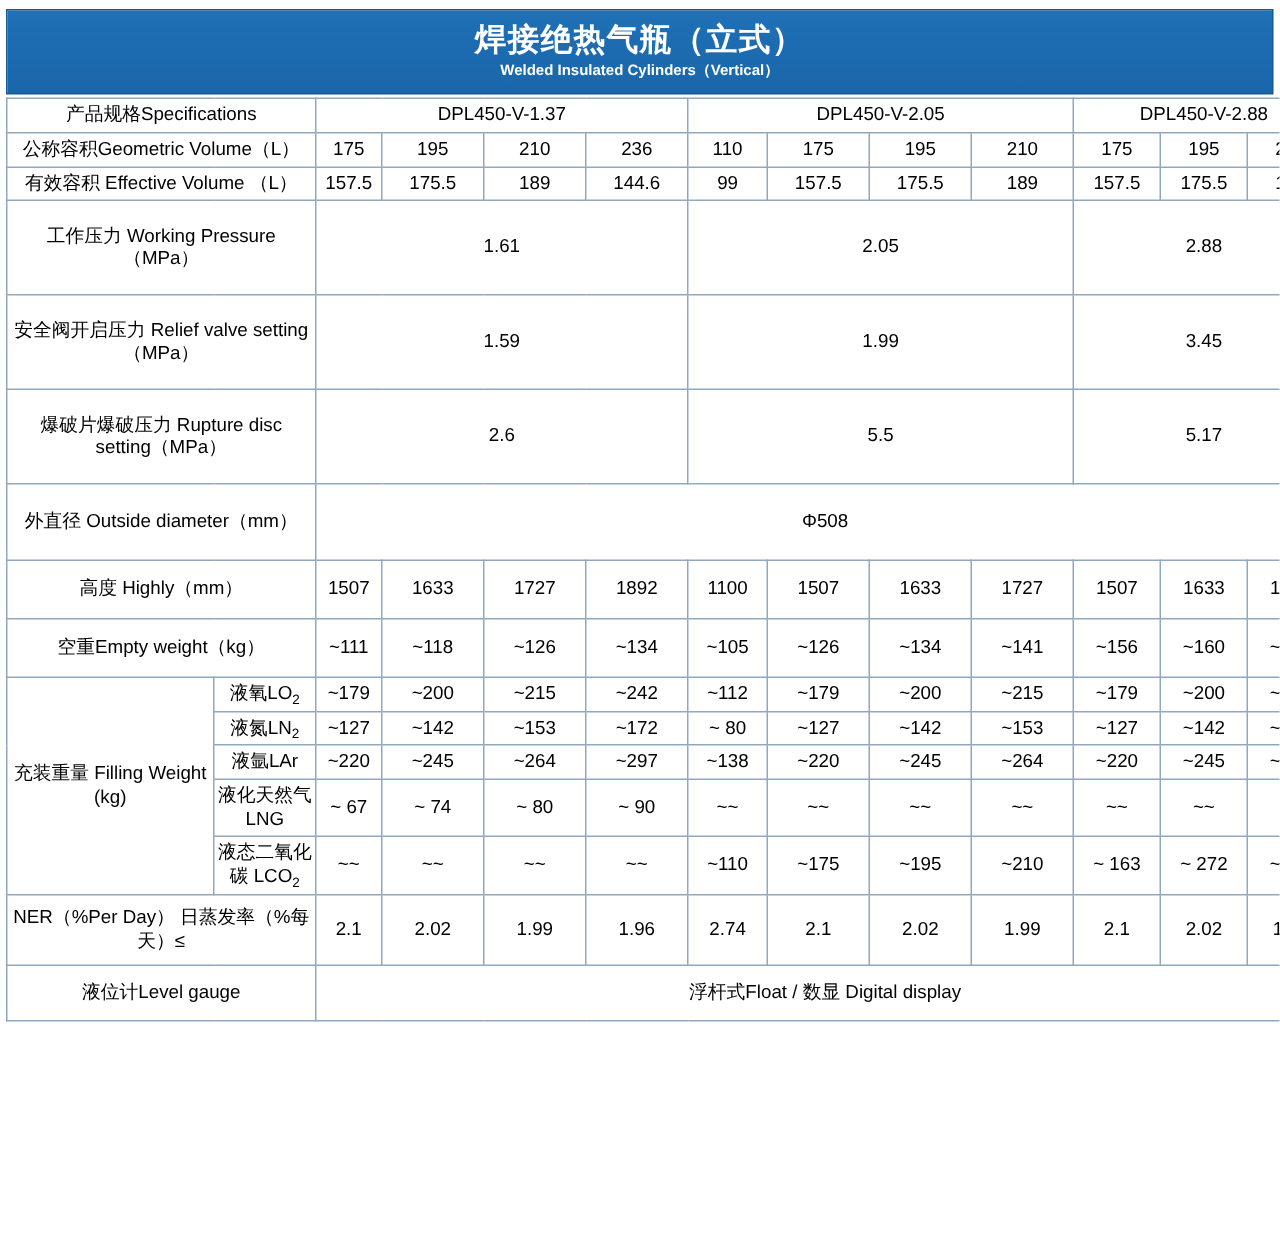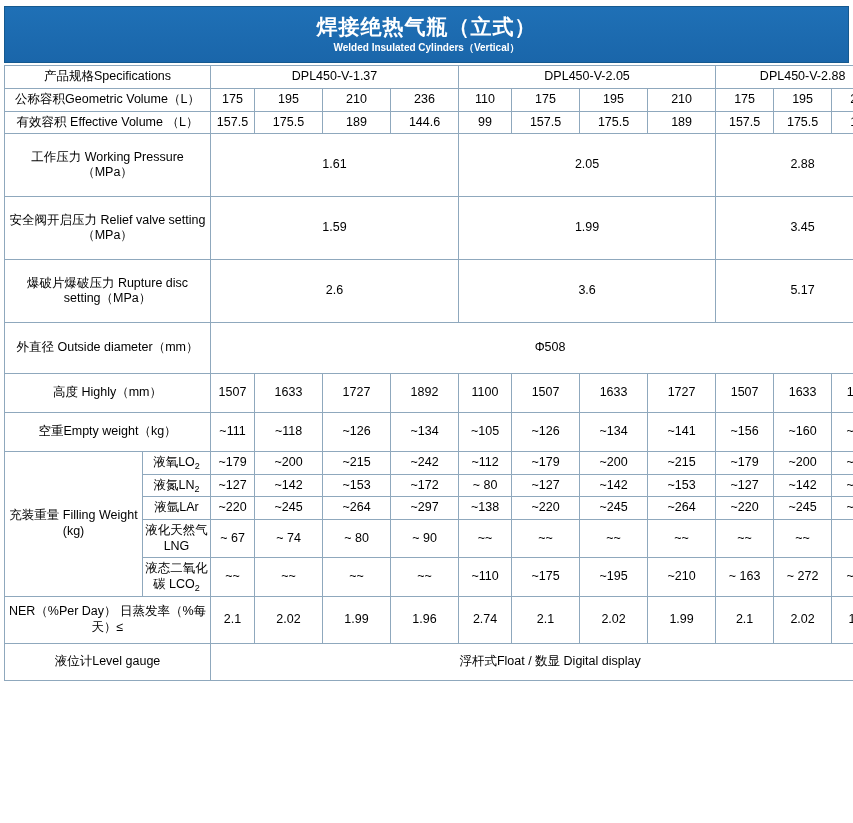--- a/index.html
+++ b/index.html
@@ -151,21 +151,21 @@
     <tr>
       <td class="hdr lbl-pad" colspan="2" style="height:56px">安全阀开启压力 Relief valve setting（MPa）</td>
       <td colspan="4">1.59</td>
       <td colspan="4">1.99</td>
       <td colspan="3">3.45</td>
     </tr>
 
     <tr>
       <td class="hdr lbl-pad" colspan="2" style="height:56px">爆破片爆破压力 Rupture disc setting（MPa）</td>
       <td class="band" colspan="4">2.6</td>
-      <td class="band" colspan="4">3.6</td>
+      <td class="band" colspan="4">5.5</td>
       <td class="band" colspan="3">5.17</td>
     </tr>
 
     <tr>
       <td class="hdr lbl-pad" colspan="2" style="height:44px">外直径 Outside diameter（mm）</td>
       <td colspan="11">Φ508</td>
     </tr>
 
     <tr>
       <td class="hdr lbl-pad" colspan="2" style="height:32px">高度 Highly（mm）</td>

